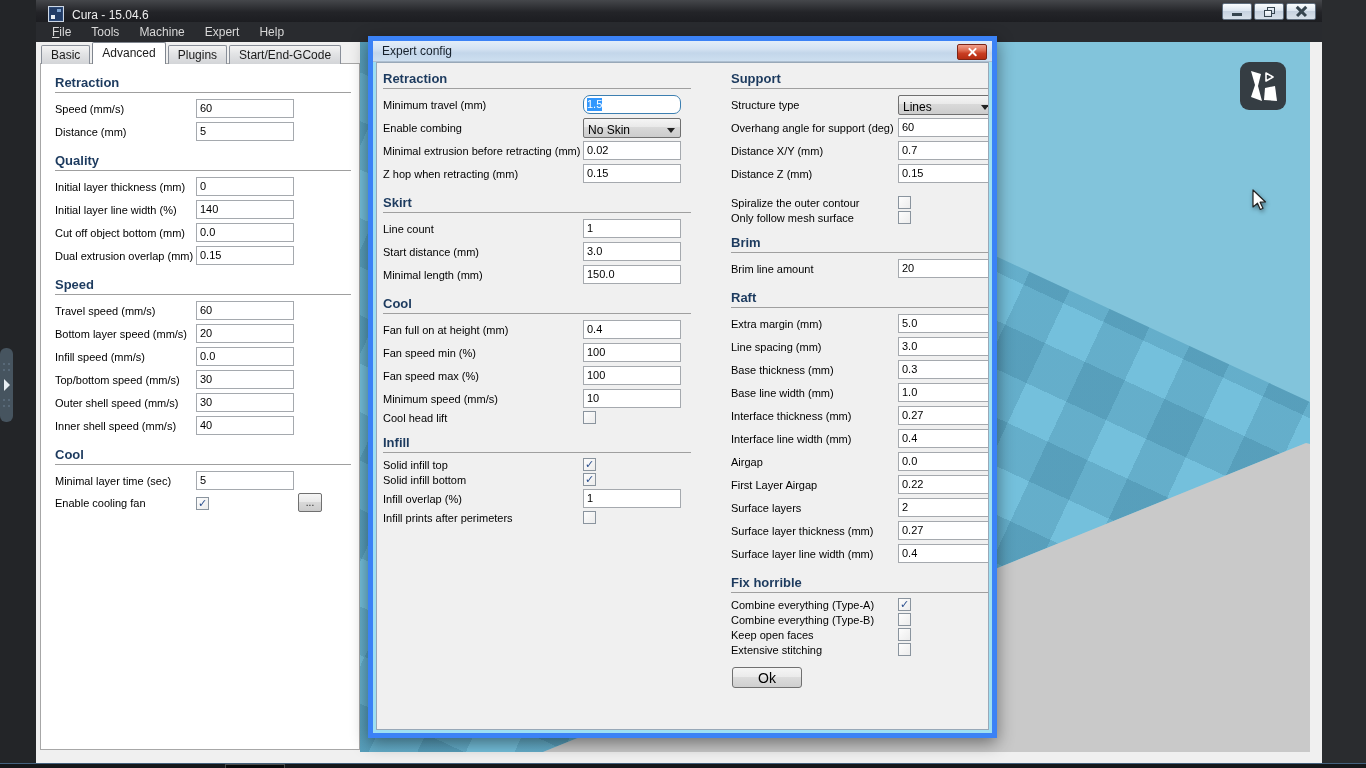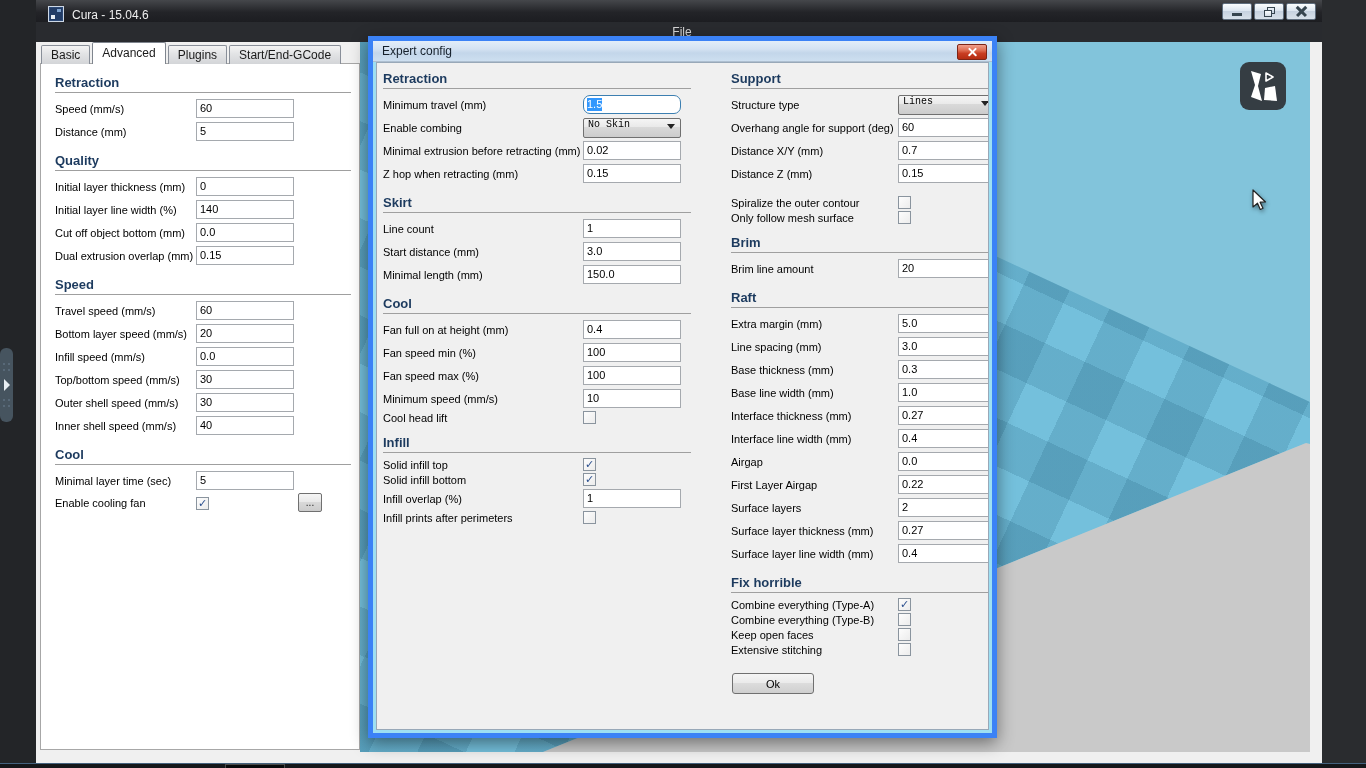--- a/index.html
+++ b/index.html
@@ -26,22 +26,22 @@
   .g-min{width:10px;height:3px;background:#36454f;margin-top:6px;}
   .g-rest{position:relative;width:11px;height:10px;}
   .g-rest::before{content:'';position:absolute;right:0;top:0;width:6px;height:5px;border:1px solid #36454f;}
   .g-rest::after{content:'';position:absolute;left:0;bottom:0;width:6px;height:5px;border:1px solid #36454f;background:linear-gradient(#fbfdfe,#d5dfe9);}
   .g-close{position:relative;width:11px;height:11px;}
   .g-close::before,.g-close::after{content:'';position:absolute;left:-1px;top:4px;width:13px;height:2.6px;background:#36454f;}
   .g-close::before{transform:rotate(45deg);} .g-close::after{transform:rotate(-45deg);}
 
   .menubar{
     position:absolute;left:36px;top:22px;width:1286px;height:20px;
-    background:#292b2f;display:flex;align-items:center;padding-left:6px;box-sizing:border-box;
-    color:#d8d8d8;font-size:12px;flex-direction:column;
+    background:#292b2f;display:flex;align-items:flex-end;padding-left:6px;box-sizing:border-box;
+    color:#d8d8d8;font-size:12px;
   }
   .menu-item{padding:0 10px;line-height:20px;}
   .menu-item:first-child::first-letter{text-decoration:underline;}
 
   .main{position:absolute;left:36px;top:42px;width:1286px;height:721px;background:#f0f0f0;}
 
   
   .tabrow{position:absolute;left:41px;top:43px;height:21px;display:flex;align-items:flex-end;z-index:4;}
   .tab{
     height:18px;line-height:18px;padding:0 9px;margin-right:2px;font-size:12px;color:#1a1a1a;
@@ -73,21 +73,21 @@
   .tbox{
     box-sizing:border-box;width:100%;height:19px;border:1px solid #a5a9ae;background:#fff;
     display:flex;align-items:center;padding:0 3px;font-size:11px;color:#000;
   }
   .tbox.focus{border-color:#3c7fb1;border-radius:7px;}
   .val{line-height:13px;}
   .val.sel{background:#3297fd;color:#fff;}
   .combo{
     box-sizing:border-box;width:100%;height:20px;border:1px solid #707070;border-radius:2px;
     background:linear-gradient(#f5f5f5,#e9e9e9 45%,#d9d9d9 46%,#cccccc);
-    display:flex;align-items:flex-start;padding-left:4px;font-size:10px;color:#000;font-family:Liberation Mono, monospace;
+    display:flex;align-items:flex-end;padding-left:4px;font-size:12px;color:#000;
   }
   .combo-arrow{margin-left:auto;margin-right:5px;width:0;height:0;border:4px solid transparent;border-top:5px solid #222;margin-top:5px;}
   .cb{
     position:relative;box-sizing:border-box;width:13px;height:13px;flex:0 0 auto;
     border:1px solid #8a949e;background:linear-gradient(135deg,#fdfdfd,#ececec);
   }
   .cb.on::after{content:"\2713";position:absolute;left:1px;top:-1px;font:bold 11px/13px "DejaVu Sans",sans-serif;color:#2b4f8e;}
   .dots{
     position:absolute;left:102px;top:0;width:24px;height:19px;font-size:10px;line-height:8px;
     border:1px solid #707070;border-radius:2px;color:#222;
@@ -140,21 +140,21 @@
     position:absolute;left:3px;right:3px;top:21px;bottom:3px;
     background:#f0f0f0;border:1px solid #98a8b8;box-sizing:border-box;overflow:hidden;
   }
   .dcol{position:absolute;top:8px;}
   .dcol-left{left:6px;width:308px;}
   .dcol-right{left:354px;width:270px;}
   .dcol .sec{margin:0 0 10px 0;}
   .dcol-left .field{left:200px;width:98px;}
   .dcol-right .field{left:167px;width:97px;}
   .ok-btn{
-    margin-top:6px;margin-left:1px;width:82px;height:21px;font-size:11px;color:#000;
+    margin-left:1px;width:70px;height:21px;font-size:14px;color:#000;
     border:1px solid #707070;border-radius:3px;
     background:linear-gradient(#f5f5f5,#ebebeb 45%,#dddddd 46%,#cfcfcf);
   }
 
   
   .side-handle{position:absolute;left:0;top:348px;z-index:15;}
   .taskbar{position:absolute;left:0;top:763px;width:1366px;height:5px;background:#15171a;border-top:1px solid #44627e;box-sizing:border-box;z-index:20;}
   .task-seg{position:absolute;left:225px;top:0;width:60px;height:4px;background:#090a0b;border:1px solid #4a4a4a;border-bottom:none;box-sizing:border-box;}
 </style>
 </head>

